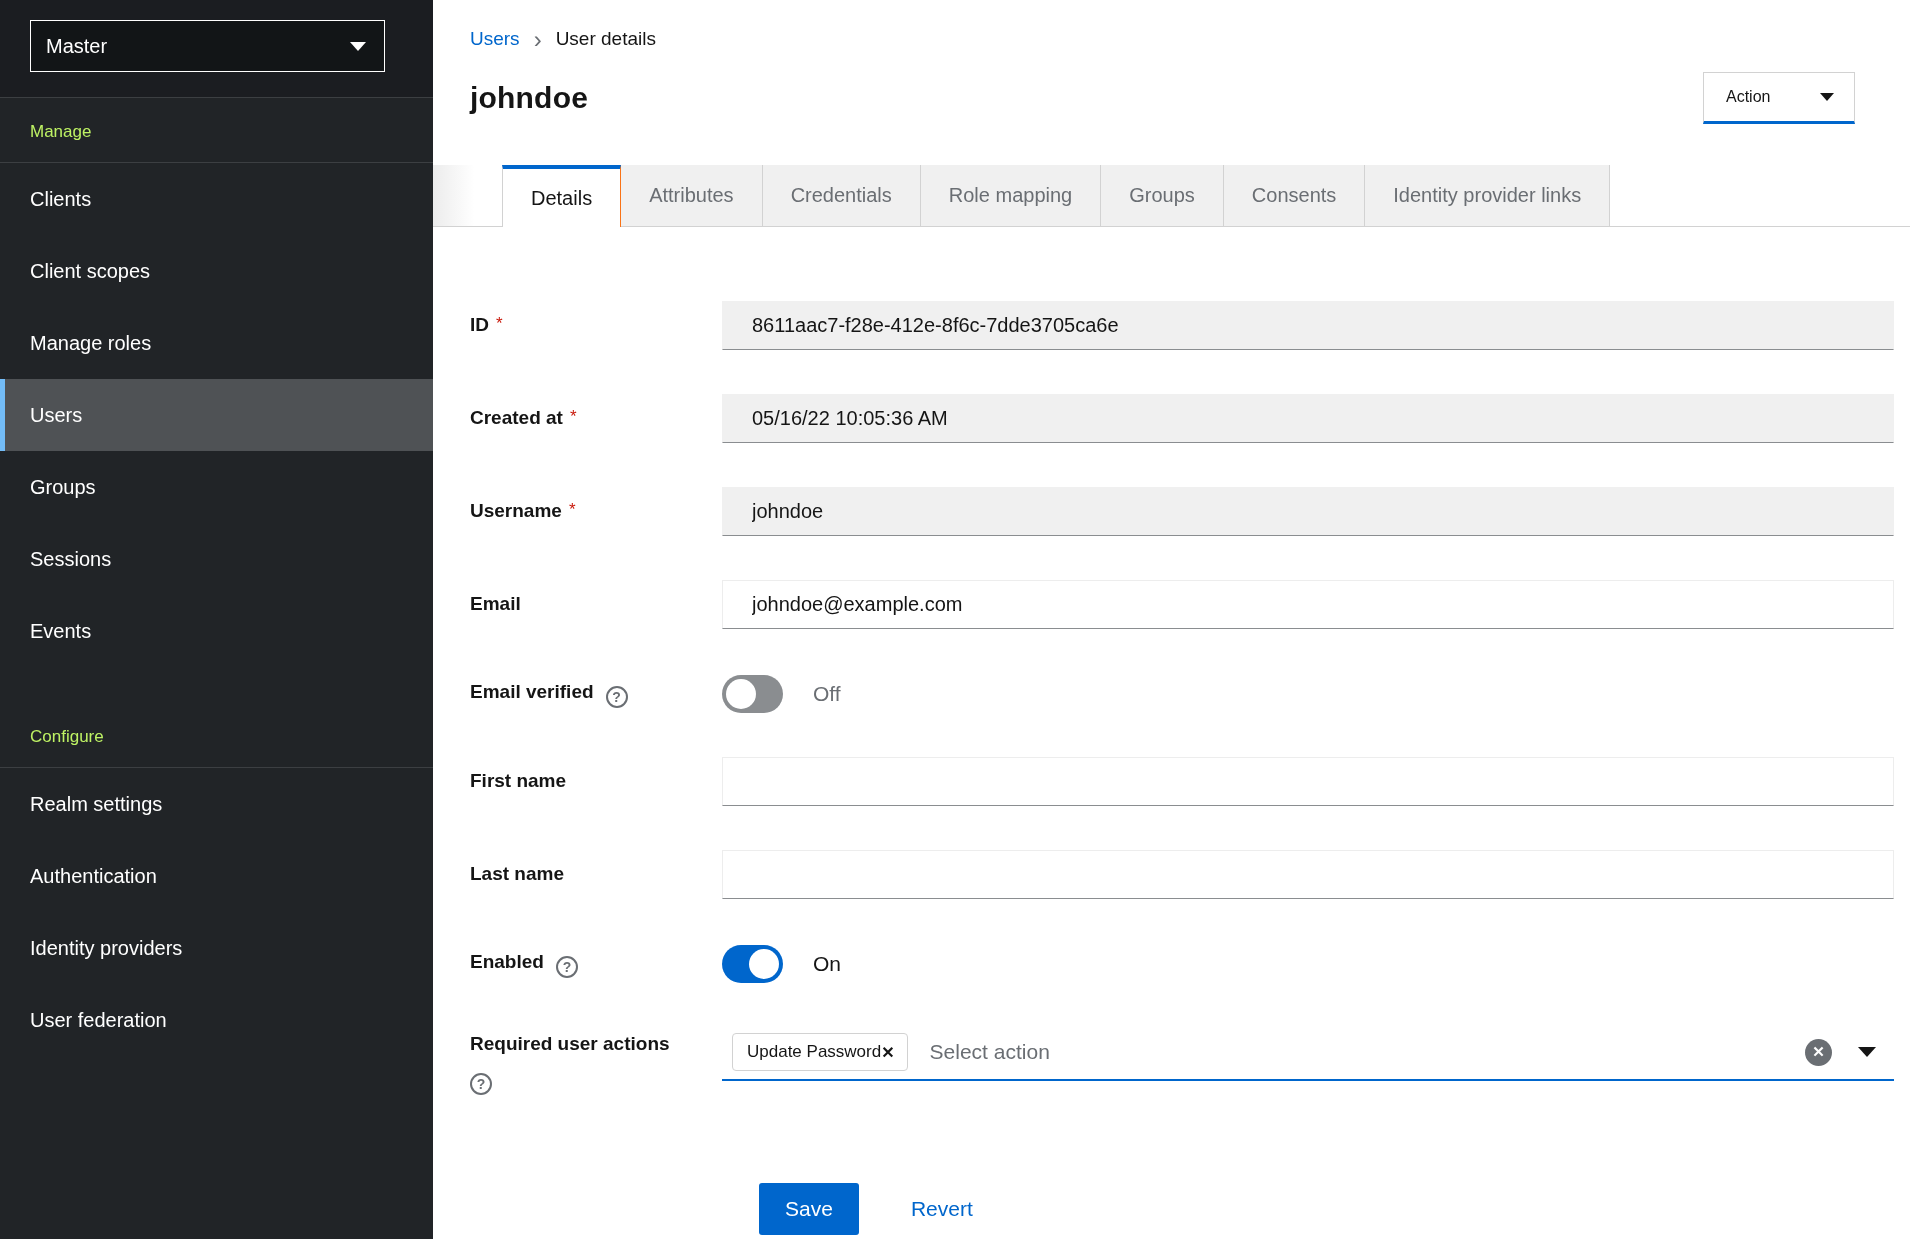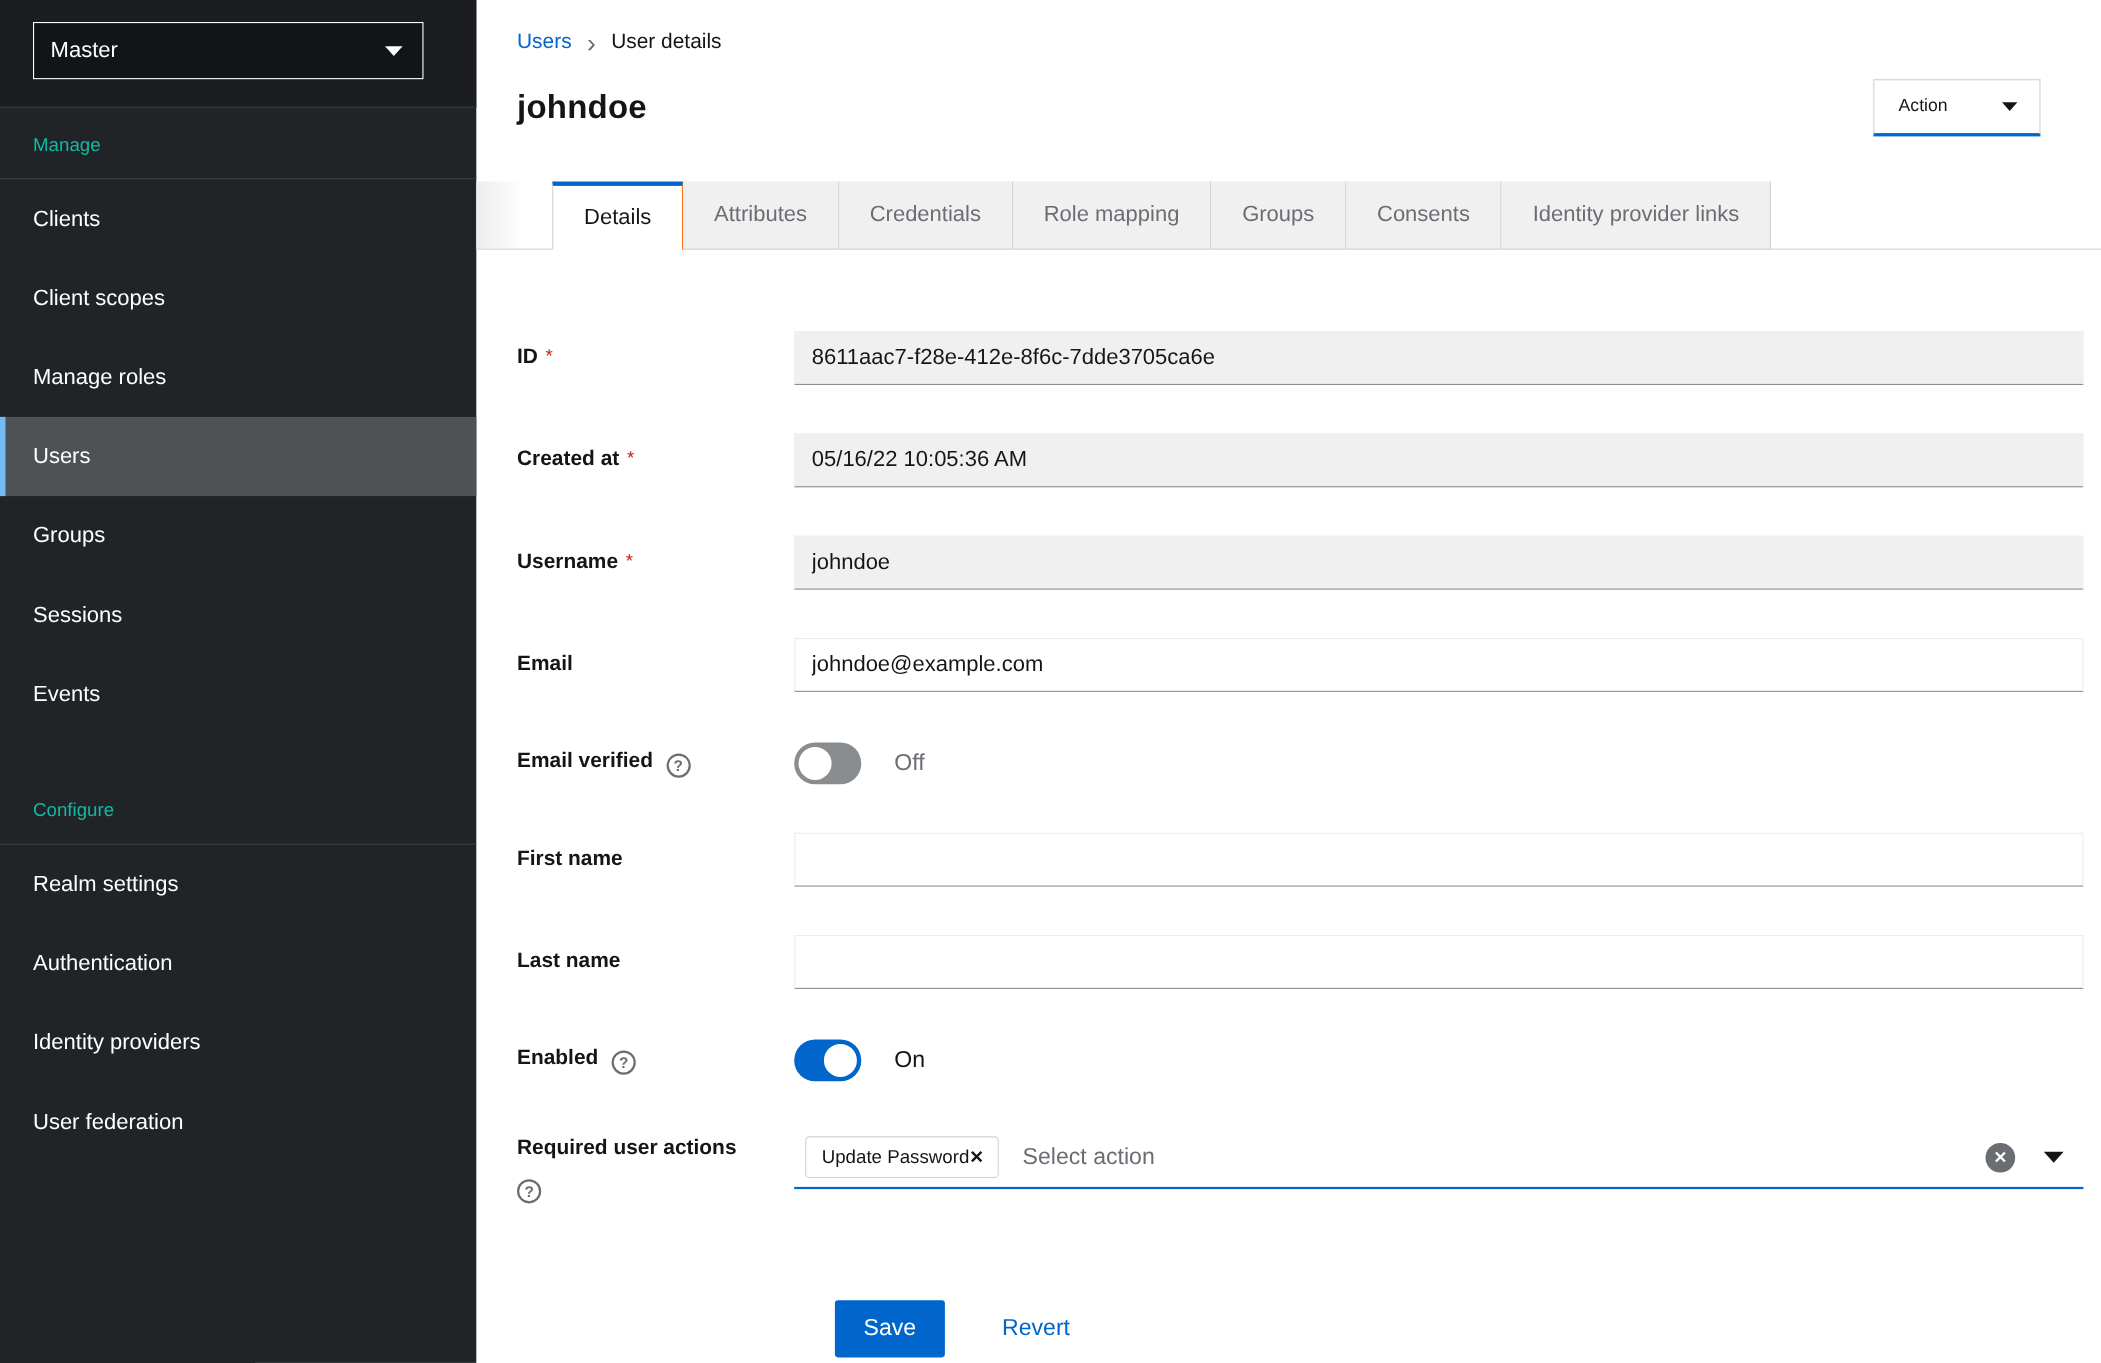--- a/index.html
+++ b/index.html
@@ -44,21 +44,21 @@
     width: 0; height: 0;
     border-left: 8px solid transparent;
     border-right: 8px solid transparent;
     border-top: 9px solid #ffffff;
     display: inline-block;
   }
   .nav-section-title {
     padding: 24px 0 20px 30px;
     border-bottom: 1px solid #3c3f42;
     font-size: 17px;
-    color: #14b8a6;
+    color: #bef264;
   }
   .nav-section-config { margin-top: 36px; }
   .nav-item {
     height: 72px;
     display: flex;
     align-items: center;
     padding-left: 30px;
     font-size: 20px;
     color: #ffffff;
     cursor: pointer;
@@ -167,21 +167,21 @@
     vertical-align: -4px;
     cursor: pointer;
   }
   .form-control-col { flex: 1; }
   .text-input {
     width: 100%;
     height: 49px;
     font-size: 20px;
     font-family: inherit;
     color: #151515;
-    padding: 0 15px;
+    padding: 0 29px;
     outline: none;
   }
   .text-input.readonly {
     background: #f0f0f0;
     border: 1px solid #f0f0f0;
     border-bottom: 1px solid #8a8d90;
   }
   .text-input.editable {
     background: #ffffff;
     border: 1px solid #ededed;

